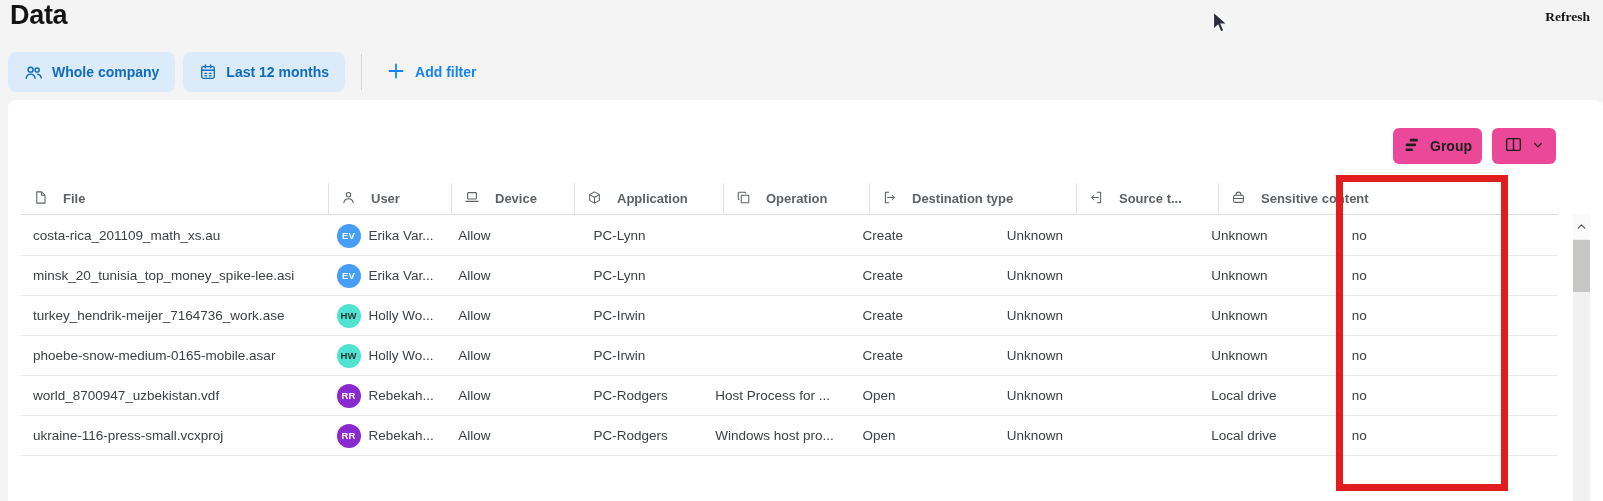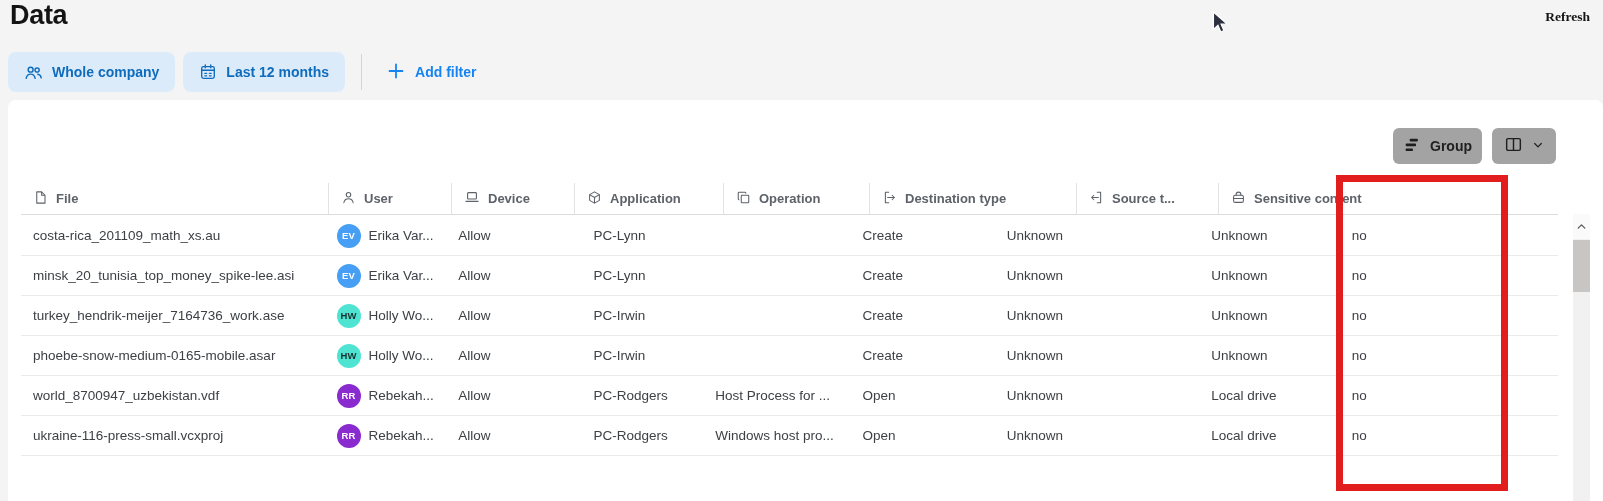--- a/index.html
+++ b/index.html
@@ -36,33 +36,33 @@
     color:#1584f2; font-size:14px; font-weight:700; cursor:pointer;
     background:none; border:none; font-family:inherit; height:40px;
   }
   
   .panel {
     position:absolute; left:8px; right:0; top:100px; bottom:0;
     background:#ffffff; border-radius:8px 8px 0 0;
   }
   .toolbar-btn {
     position:absolute; height:36px; border:none; border-radius:6px;
-    background:#a3a3a3; display:flex; align-items:center; justify-content:center;
+    background:#ec4899; display:flex; align-items:center; justify-content:center;
     gap:9px; font-family:inherit; font-size:14px; font-weight:700; color:#1f1f1f;
     cursor:pointer;
   }
   #group-btn { left:1393px; top:128px; width:89px; }
   #columns-btn { left:1492px; top:128px; width:64px; }
   
   .thead {
     position:absolute; left:21px; top:183px; width:1537px; height:32px;
     display:flex; border-bottom:1px solid #dcdcdc;
   }
   .th {
-    display:flex; align-items:center; gap:8px; padding-left:12px;
+    display:flex; align-items:center; gap:15px; padding-left:12px;
     font-size:13px; font-weight:700; color:#5d6269; cursor:pointer;
     border-left:1px solid #e3e3e3; overflow:hidden; white-space:nowrap;
   }
   .th:first-child { border-left:none; }
   .th svg { flex:0 0 auto; }
   .tbody { position:absolute; left:21px; top:216px; width:1537px; }
   .tr {
     display:flex; height:40px; border-bottom:1px solid #eaeaea; cursor:pointer;
     background:#fff;
   }

